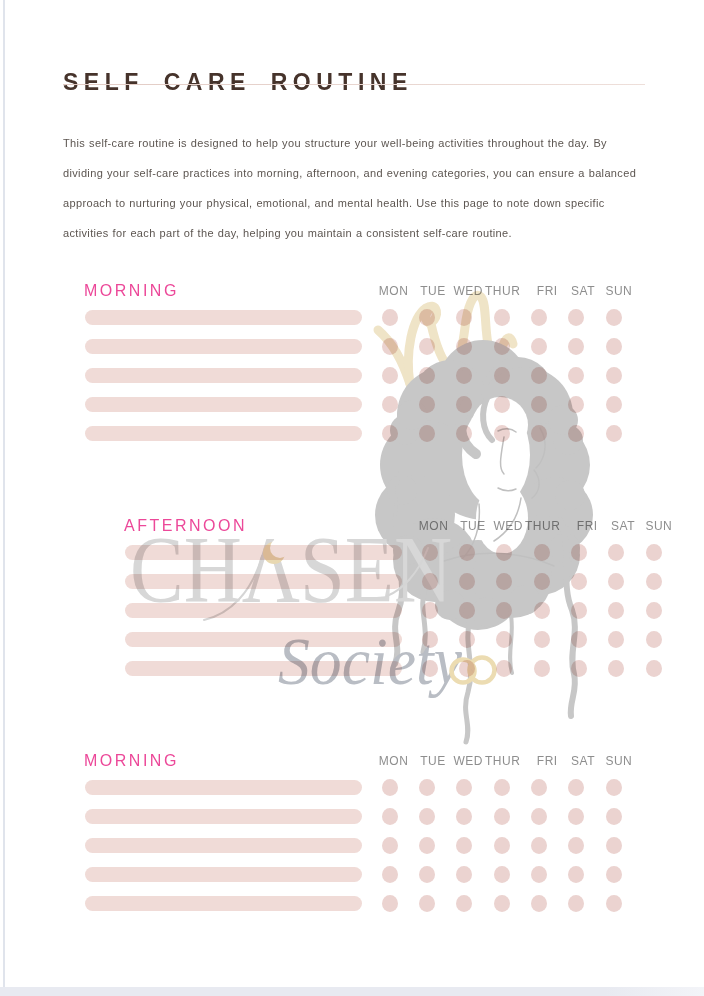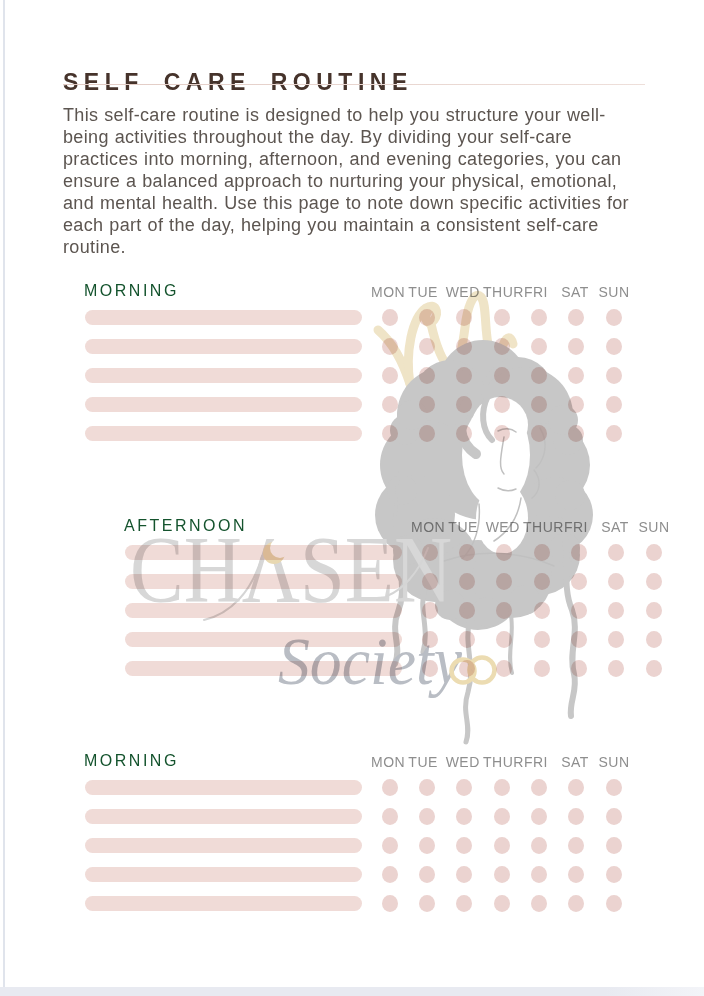--- a/index.html
+++ b/index.html
@@ -12,34 +12,34 @@
     background:linear-gradient(to right,#e8eaf1 0%,#e8eaf1 86%,#f3f4f8 100%);}
 
   .title{
     position:absolute;left:63px;top:55px;
     font-size:23px;line-height:1.1;font-weight:700;letter-spacing:5.5px;word-spacing:8px;
     color:#46332b;white-space:nowrap;
   }
   .title-rule{position:absolute;left:63px;top:84px;width:582px;height:1px;
     background:linear-gradient(to right,#e2cbc4,#eedfda);}
   .intro{
-    position:absolute;left:63px;top:86px;width:580px;
-    font-size:18px;line-height:22px;letter-spacing:0.35px;word-spacing:0.5px;
+    position:absolute;left:63px;top:117px;width:580px;
+    font-size:11px;line-height:30px;letter-spacing:0.35px;word-spacing:0.5px;
     color:#5c5550;
   }
 
   .section{position:absolute;left:0;width:704px;height:166px;}
   .section-label{
     position:absolute;left:84px;top:0;
-    font-size:16px;font-weight:500;letter-spacing:2.5px;color:#14532d;white-space:nowrap;
+    font-size:16px;font-weight:500;letter-spacing:2.5px;color:#ec4899;white-space:nowrap;
   }
   .day-labels{position:absolute;left:371px;top:2px;width:262px;display:flex;}
   .day-label{
-    flex:0 0 37.33px;text-align:left;
-    font-size:14px;letter-spacing:0.5px;color:#8e8e8e;
+    flex:0 0 37.33px;text-align:right;
+    font-size:12px;letter-spacing:0.5px;color:#8e8e8e;
   }
   .bar{
     position:absolute;left:85px;width:277px;height:15px;border-radius:8px;
     background:#f0dbd7;
   }
   .dot-row{position:absolute;left:371px;width:262px;display:flex;}
   .dot-cell{flex:0 0 37.33px;display:flex;justify-content:center;}
   .dot{width:16px;height:17px;border-radius:50%;background:#ebd3d0;}
 
   .watermark{position:absolute;left:0;top:0;width:704px;height:996px;

